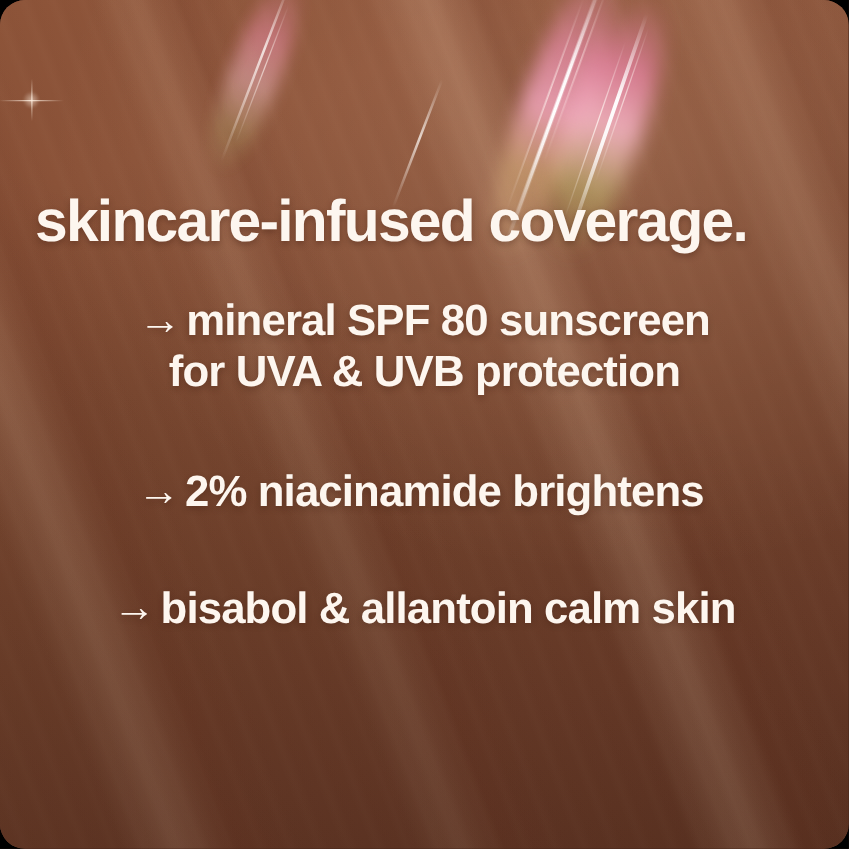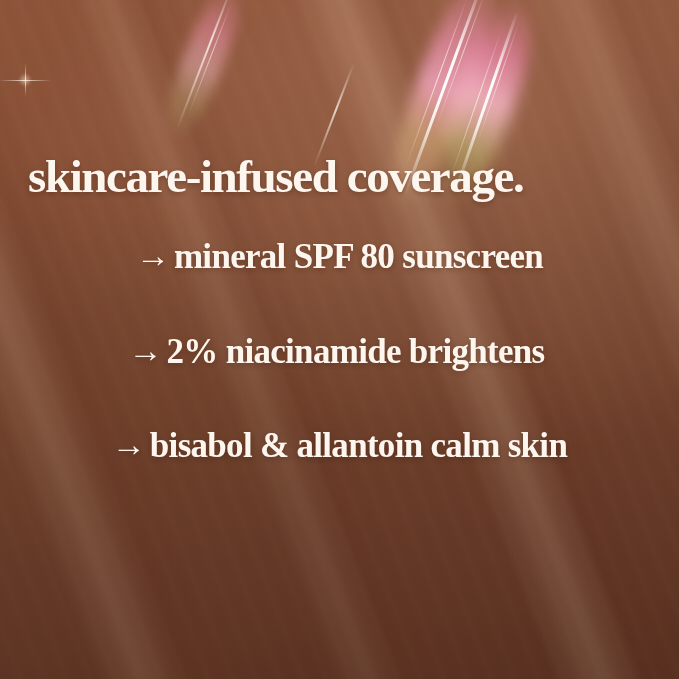--- a/index.html
+++ b/index.html
@@ -5,23 +5,24 @@
   html, body {
     margin: 0;
     padding: 0;
     background: #000;
   }
   #canvas {
     position: relative;
     width: 679px;
     height: 679px;
     overflow: hidden;
-    font-family: Liberation Serif, serif;
+    font-family: Liberation Sans, sans-serif;
     background: #7a4631;
     isolation: isolate;
+    border-radius: 20px;
   }
 
   
   .bg-base {
     position: absolute;
     inset: 0;
     background:
       linear-gradient(160deg, #8d5439 0%, #8a5238 18%, #7d4a32 38%, #73432d 58%, #6a3c29 78%, #5e3423 100%);
   }
   
@@ -281,20 +282,21 @@
   <div class="sparkle"></div>
 
   <div class="content">
 
     <div class="headline">skincare-infused coverage.</div>
 
     <div class="bullets">
 
       <div class="bullet" id="bullet-1">
         <span class="arrow">→</span><span>mineral SPF 80 sunscreen</span>
+        <span class="line2">for UVA &amp; UVB protection</span>
       </div>
 
       <div class="bullet" id="bullet-2">
         <span class="arrow">→</span><span>2% niacinamide brightens</span>
       </div>
 
       <div class="bullet" id="bullet-3">
         <span class="arrow">→</span><span>bisabol &amp; allantoin calm skin</span>
       </div>
 

